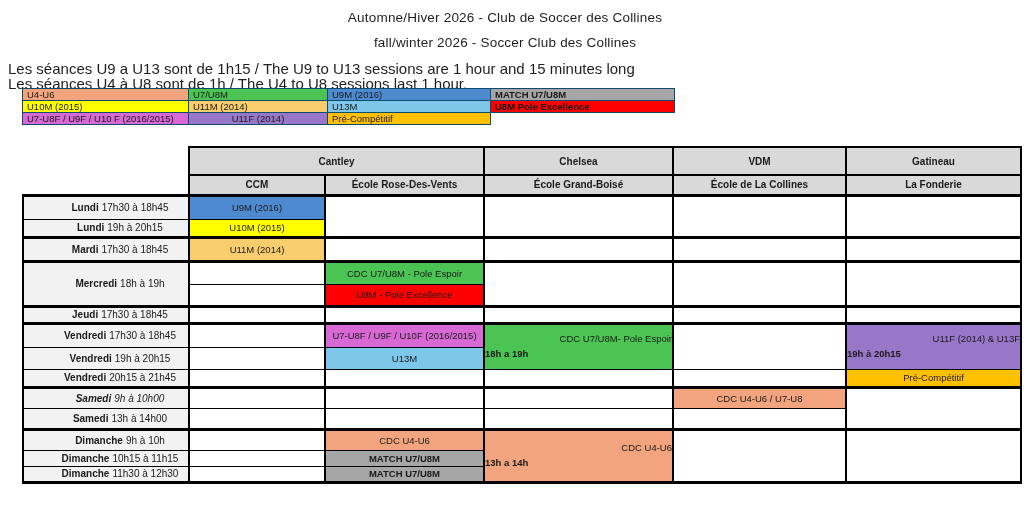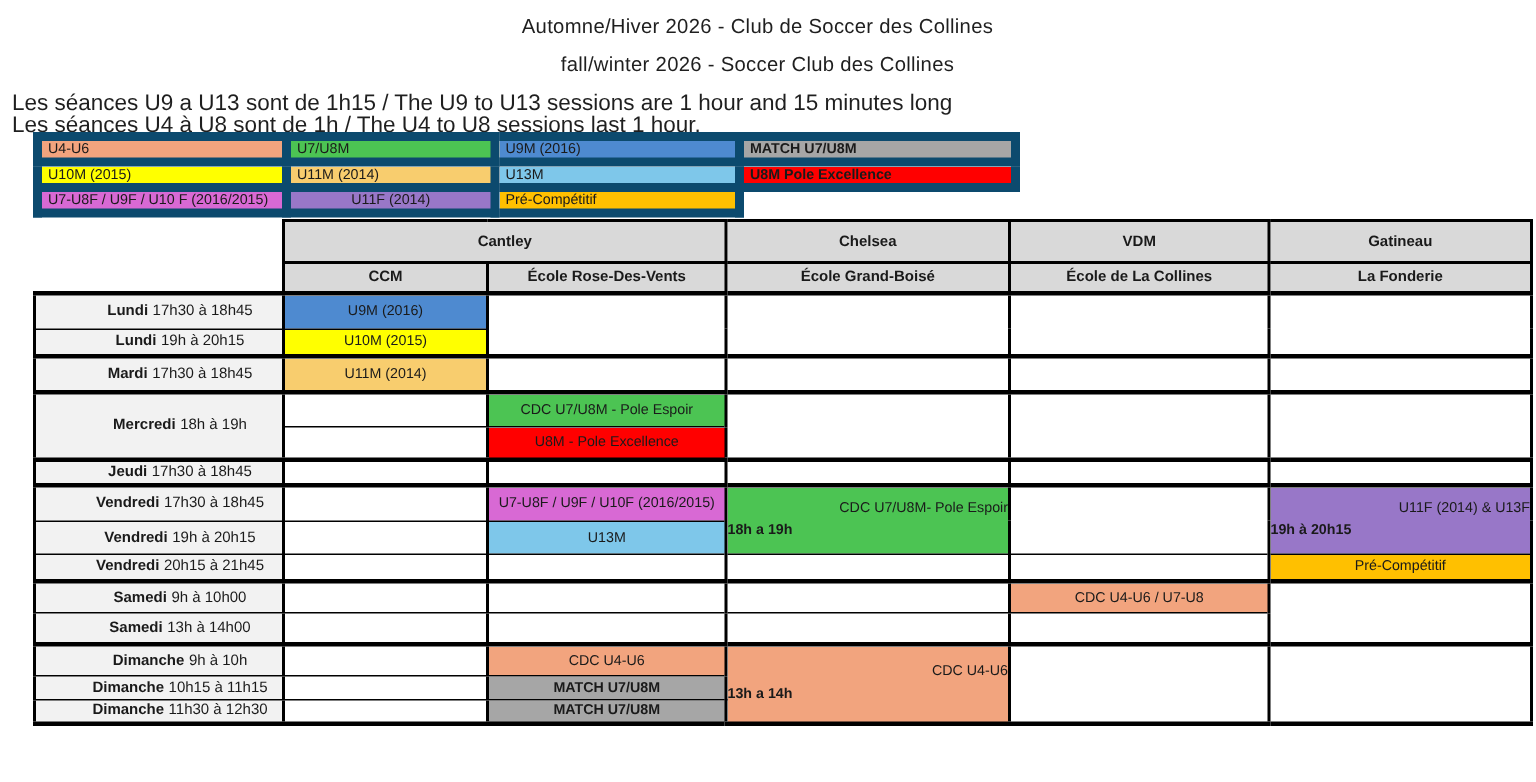--- a/index.html
+++ b/index.html
@@ -17,21 +17,21 @@
   .note { position:absolute; left:8px; font-size:15px; color:#1f1f1f; }
   .note1 { top:60px; }
   .note2 { top:75px; }
 
   table { border-collapse:collapse; table-layout:fixed; }
   td { padding:0; overflow:hidden; }
 
   
   .legend { position:absolute; left:22px; top:88px; font-size:9.5px; }
   .legend td {
-    border:6px solid #0c4a6e; height:11px; padding:0 0 0 4px;
+    border:1px solid #0c4a6e; height:11px; padding:0 0 0 4px;
     text-align:left; vertical-align:middle; white-space:nowrap;
   }
   .legend td.ctr { text-align:center; padding-left:0; }
   .legend td.bold { font-weight:bold; }
   .legend td.noborder { border:none; background:transparent; }
 
   
   .sched { position:absolute; left:22px; top:146px; font-size:9.5px; }
   .sched td {
     border-left:2px solid #000; border-right:2px solid #000;
@@ -183,21 +183,21 @@
     <tr style="height:18px">
       <td class="lbl" style="background-color: rgb(242, 242, 242);"><span class="d">Vendredi</span><span>20h15 à  21h45</span></td>
       <td></td>
       <td></td>
       <td></td>
       <td></td>
       <td style="background-color: rgb(255, 192, 0);">Pré-Compétitif</td>
     </tr>
 
     <tr style="height:21px">
-      <td class="lbl gs" style="background-color: rgb(242, 242, 242);"><span class="d">Samedi</span><span>9h à  10h00</span></td>
+      <td class="lbl gs" style="background-color: rgb(242, 242, 242); font-style: italic;"><span class="d">Samedi</span><span>9h à  10h00</span></td>
       <td class="gs"></td>
       <td class="gs"></td>
       <td class="gs"></td>
       <td class="gs" style="background-color: rgb(242, 164, 126);">CDC U4-U6 / U7-U8</td>
       <td class="gs" rowspan="2"></td>
     </tr>
     <tr style="height:21px">
       <td class="lbl" style="background-color: rgb(242, 242, 242);"><span class="d">Samedi</span><span>13h à  14h00</span></td>
       <td></td>
       <td></td>

